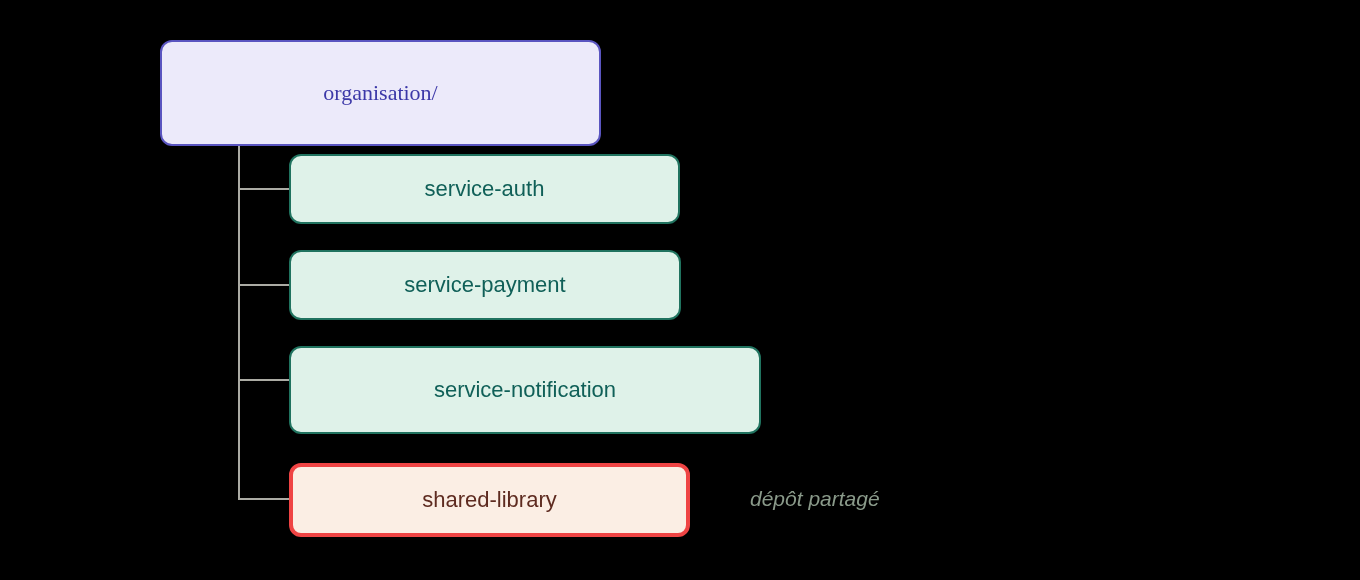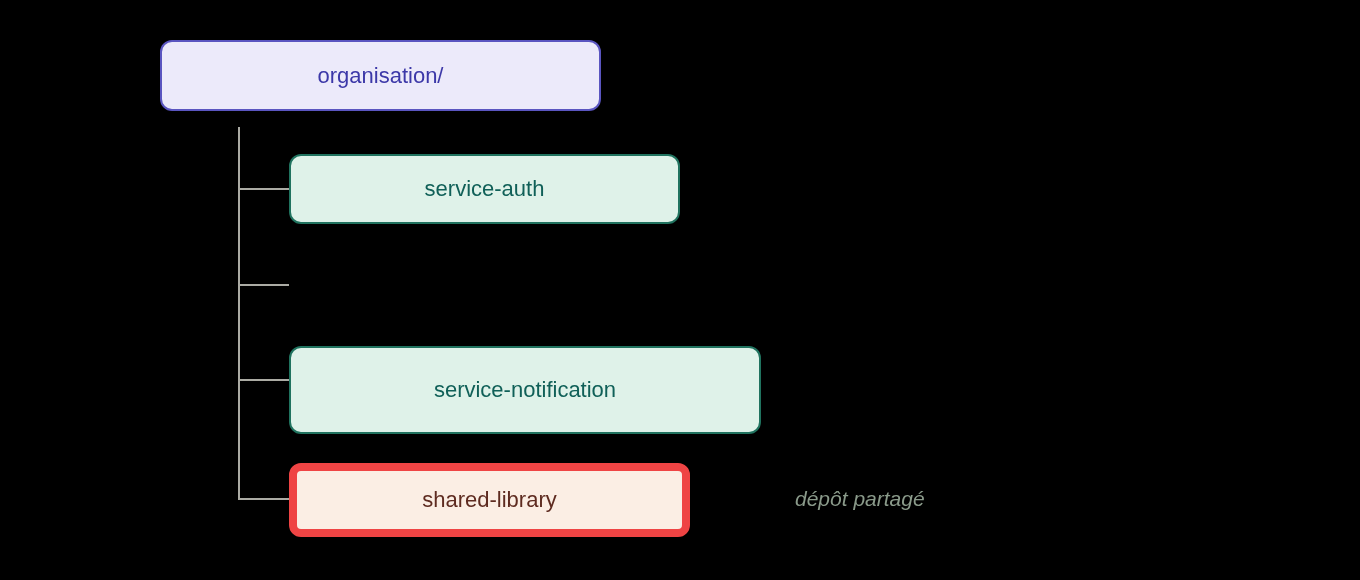--- a/index.html
+++ b/index.html
@@ -18,55 +18,55 @@
   .node {
     position: absolute;
     border-radius: 12px;
     display: flex;
     align-items: center;
     justify-content: center;
     font-size: 22px;
     box-sizing: border-box;
   }
   .node-root {
-    left: 160px; top: 40px; width: 441px; height: 71px;
+    left: 160px; top: 40px; width: 441px; height: 106px;
     background: #eceafa;
     border: 2px solid #5a55c0;
     color: #3c38a8;
+    font-family: Liberation Serif, serif;
   }
   .node-green {
     background: #dff2e9;
     border: 2px solid #20735f;
     color: #106058;
   }
   .node-auth         { left: 289px; top: 154px; width: 391px; height: 70px; border-radius: 12px; }
   .node-payment      { left: 289px; top: 250px; width: 392px; height: 70px; }
   .node-notification { left: 289px; top: 346px; width: 472px; height: 88px; }
   .node-shared {
     left: 289px; top: 463px; width: 401px; height: 74px;
     background: #fbeee4;
-    border: 8px solid #ef4444;
+    border: 4px solid #ef4444;
     color: #5e2b20;
   }
   .line {
     position: absolute;
     background: #ababa4;
   }
   .trunk    { left: 238px; top: 127px; width: 2px;  height: 373px; }
   .branch-1 { left: 238px; top: 188px; width: 51px; height: 2px; }
   .branch-2 { left: 238px; top: 284px; width: 51px; height: 2px; }
   .branch-3 { left: 238px; top: 379px; width: 51px; height: 2px; }
   .branch-4 { left: 238px; top: 498px; width: 51px; height: 2px; }
   .annotation {
     position: absolute;
     left: 750px; top: 487px;
     font-size: 21px;
     font-style: italic;
     color: #8a9a8a;
-    margin-left: 45px;
   }
 </style>
 </head>
 <body>
 
 <div class="canvas">
 
   <div class="line trunk"></div>
   <div class="line branch-1"></div>
   <div class="line branch-2"></div>
@@ -74,20 +74,23 @@
   <div class="line branch-4"></div>
 
   <div class="node node-root">
     <span>organisation/</span>
   </div>
 
   <div class="node node-green node-auth">
     <span>service-auth</span>
   </div>
 
+  <div class="node node-green node-payment">
+    <span>service-payment</span>
+  </div>
 
   <div class="node node-green node-notification">
     <span>service-notification</span>
   </div>
 
   <div class="node node-shared">
     <span>shared-library</span>
   </div>
 
   <div class="annotation">dépôt partagé</div>

